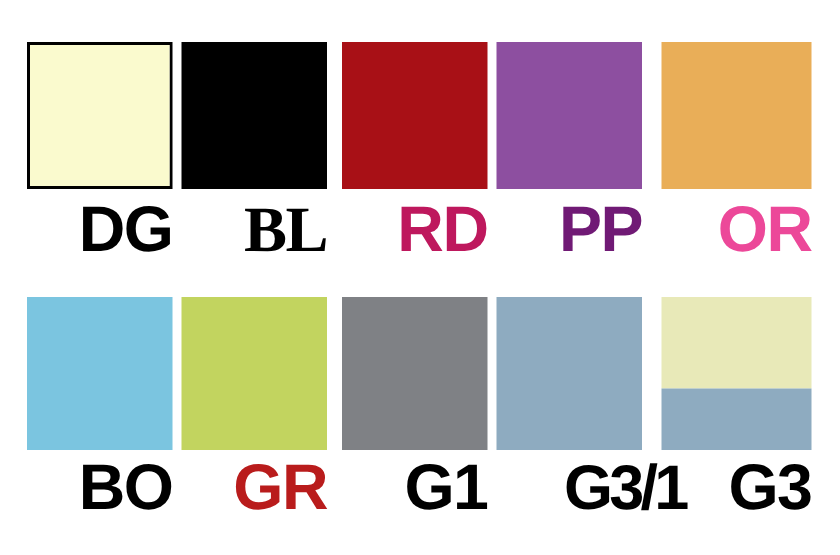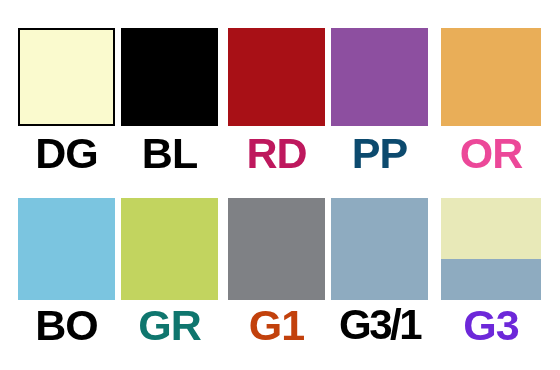--- a/index.html
+++ b/index.html
@@ -44,69 +44,70 @@
   .chip-part {
     position: absolute;
     left: 0;
     width: 100%;
   }
 
   .swatch-label {
     position: absolute;
     left: 0;
     width: 100%;
-    text-align: center;
+    text-align: right;
     color: #000000;
     font-family: "Liberation Sans", sans-serif;
     font-size: 43px;
     font-weight: 700;
     letter-spacing: -1px;
     line-height: 1;
     white-space: nowrap;
   }
   #row-1 .swatch-label { top: 132px; }
   #row-2 .swatch-label { top: 119px; }
   .swatch-label.narrow {
     letter-spacing: -2.5px;
     font-size: 42px;
+    margin-left: 29px;
   }
 </style>
 </head>
 <body style="background: rgb(255, 255, 255);">
 
 <div id="legend-root">
 
   <div class="swatch-row" id="row-1">
 
     <div class="swatch-cell" style="left:18px; width:97px;">
       <div class="swatch-chip" id="chip-r1c1" style="border: 2px solid rgb(0, 0, 0);">
         <div class="chip-part" id="chip-r1c1-top" style="top: 0px; height: 100%; background: rgb(250, 250, 206);"></div>
       </div>
       <div class="swatch-label" style="color: rgb(0, 0, 0);">DG</div>
     </div>
 
     <div class="swatch-cell" style="left:121px; width:97px;">
       <div class="swatch-chip" id="chip-r1c2">
         <div class="chip-part" id="chip-r1c2-top" style="top: 0px; height: 100%; background: rgb(0, 0, 0);"></div>
       </div>
-      <div class="swatch-label" style="color: rgb(0, 0, 0);">BL</div>
+      <div class="swatch-label" style="color: rgb(0, 0, 0); font-family: Liberation Serif, serif;">BL</div>
     </div>
 
     <div class="swatch-cell" style="left:228px; width:97px;">
       <div class="swatch-chip" id="chip-r1c3">
         <div class="chip-part" id="chip-r1c3-top" style="top: 0px; height: 100%; background: rgb(168, 16, 22);"></div>
       </div>
       <div class="swatch-label" style="color: #be185d;">RD</div>
     </div>
 
     <div class="swatch-cell" style="left:331px; width:97px;">
       <div class="swatch-chip" id="chip-r1c4">
         <div class="chip-part" id="chip-r1c4-top" style="top: 0px; height: 100%; background: rgb(141, 79, 160);"></div>
       </div>
-      <div class="swatch-label" style="color: #0c4a6e;">PP</div>
+      <div class="swatch-label" style="color: #701a75;">PP</div>
     </div>
 
     <div class="swatch-cell" style="left:441px; width:100px;">
       <div class="swatch-chip" id="chip-r1c5">
         <div class="chip-part" id="chip-r1c5-top" style="top: 0px; height: 100%; background: rgb(233, 174, 88);"></div>
       </div>
       <div class="swatch-label" style="color: #ec4899;">OR</div>
     </div>
 
   </div>
@@ -117,40 +118,40 @@
       <div class="swatch-chip" id="chip-r2c1">
         <div class="chip-part" id="chip-r2c1-top" style="top: 0px; height: 100%; background: rgb(123, 197, 224);"></div>
       </div>
       <div class="swatch-label" style="color: rgb(0, 0, 0);">BO</div>
     </div>
 
     <div class="swatch-cell" style="left:121px; width:97px;">
       <div class="swatch-chip" id="chip-r2c2">
         <div class="chip-part" id="chip-r2c2-top" style="top: 0px; height: 100%; background: rgb(194, 212, 95);"></div>
       </div>
-      <div class="swatch-label" style="color: #0f766e;">GR</div>
+      <div class="swatch-label" style="color: #b91c1c;">GR</div>
     </div>
 
     <div class="swatch-cell" style="left:228px; width:97px;">
       <div class="swatch-chip" id="chip-r2c3">
         <div class="chip-part" id="chip-r2c3-top" style="top: 0px; height: 100%; background: rgb(127, 129, 133);"></div>
       </div>
-      <div class="swatch-label" style="color: #c2410c;">G1</div>
+      <div class="swatch-label" style="color: #000000;">G1</div>
     </div>
 
     <div class="swatch-cell" style="left:331px; width:97px;">
       <div class="swatch-chip" id="chip-r2c4">
         <div class="chip-part" id="chip-r2c4-top" style="top: 0px; height: 100%; background: rgb(142, 171, 192);"></div>
       </div>
       <div class="swatch-label narrow" style="color: rgb(0, 0, 0);">G3/1</div>
     </div>
 
     <div class="swatch-cell" style="left:441px; width:100px;">
       <div class="swatch-chip" id="chip-r2c5">
         <div class="chip-part" id="chip-r2c5-top" style="top: 0px; height: 60%; background: rgb(232, 233, 184);"></div>
         <div class="chip-part" id="chip-r2c5-bottom" style="top: 60%; height: 40%; background: rgb(142, 171, 192);"></div>
       </div>
-      <div class="swatch-label" style="color: #6d28d9;">G3</div>
+      <div class="swatch-label" style="color: #000000;">G3</div>
     </div>
 
   </div>
 
 </div>
 
 </body></html>

